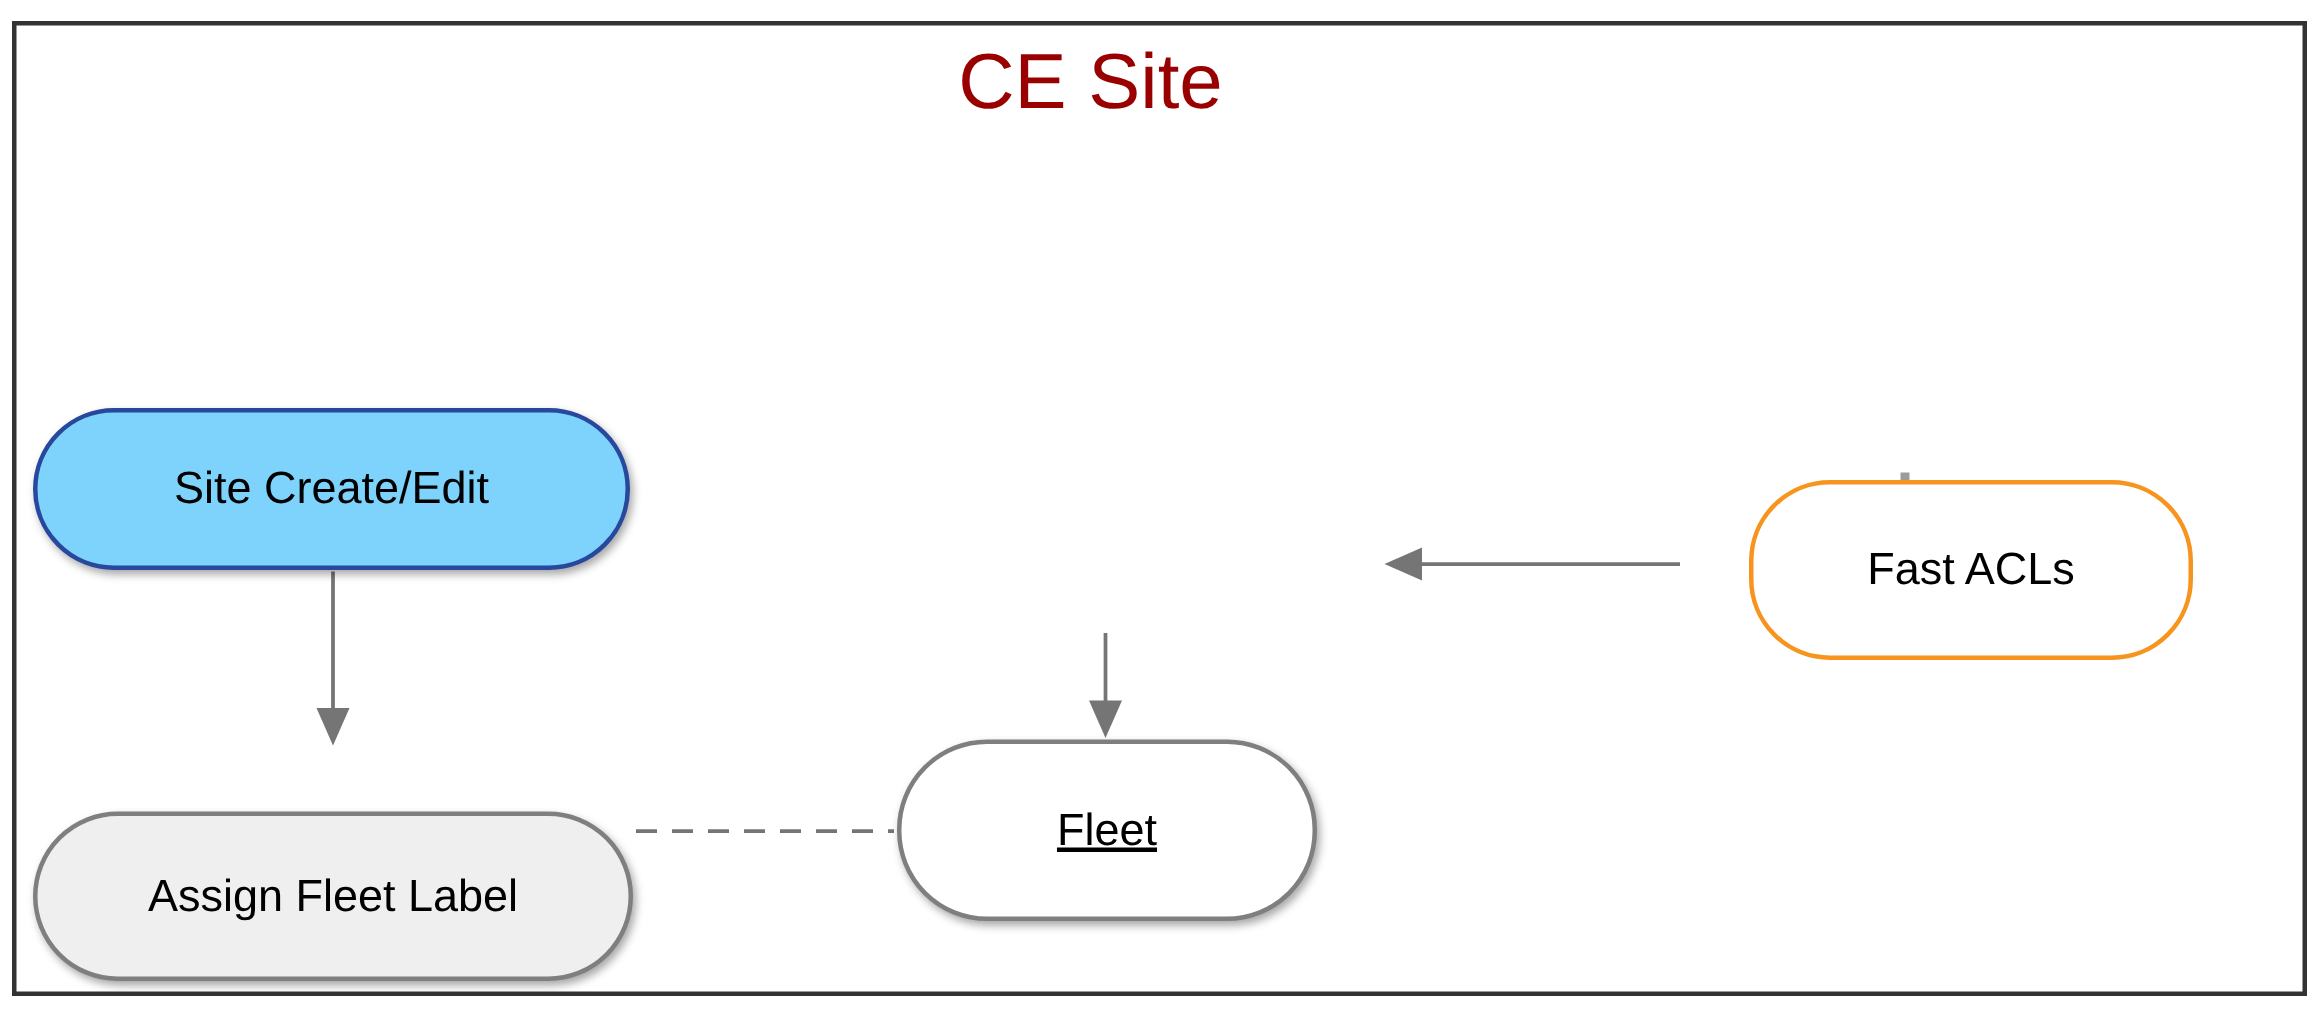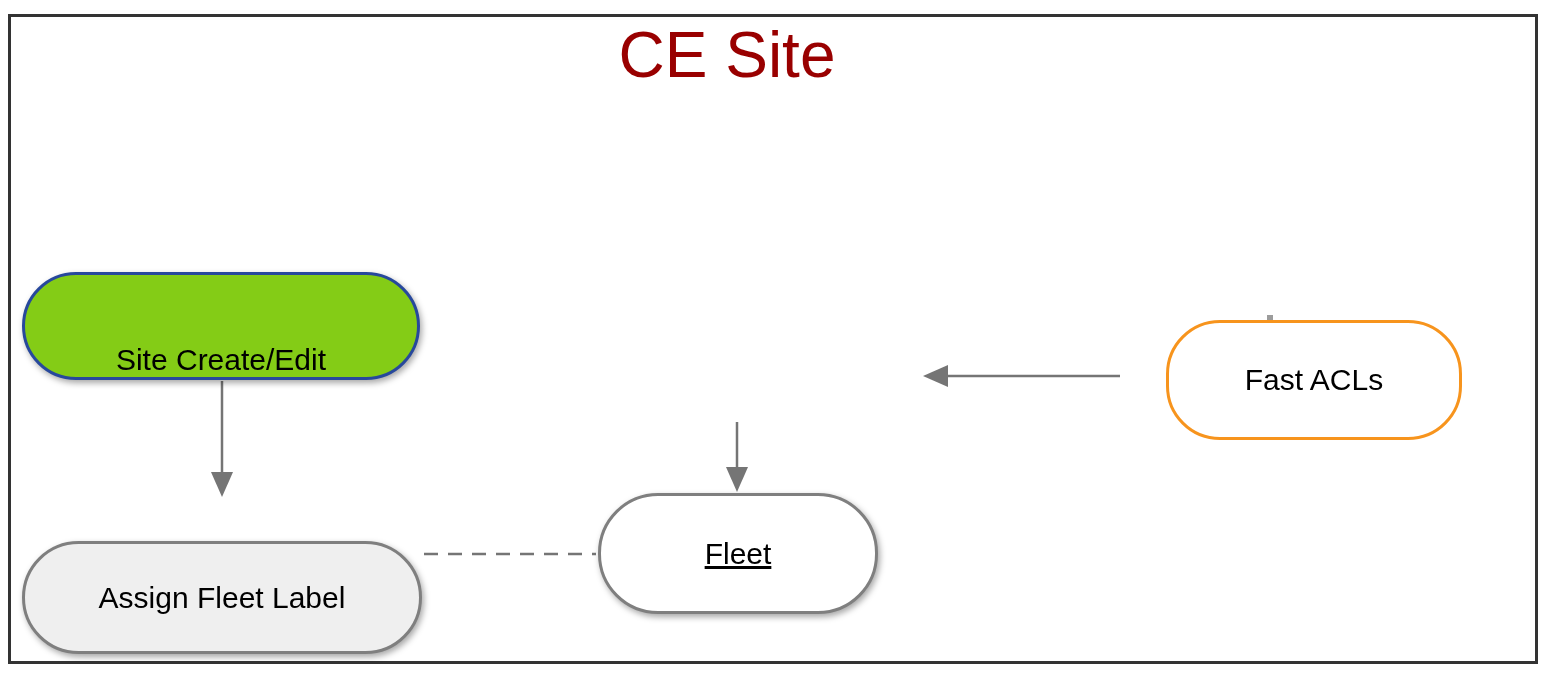--- a/index.html
+++ b/index.html
@@ -24,21 +24,21 @@
     border: 3px solid #333333;
     box-sizing: border-box;
     background: transparent;
   }
   #title {
     position: absolute;
     left: 0;
     top: 26px;
     width: 1454px; 
     text-align: center;
-    font-size: 64px;
+    font-size: 52px;
     line-height: 58px;
     color: #990000;
     white-space: nowrap;
   }
   .node {
     position: absolute;
     box-sizing: border-box;
     display: flex;
     align-items: center;
     justify-content: center;
@@ -100,21 +100,21 @@
     </g>
 
     <g>
       <line x1="424" y1="554" x2="596" y2="554" stroke="#757575" stroke-width="2.5" stroke-dasharray="14,10"></line>
     </g>
 
     <rect x="1267" y="315" width="6" height="6" fill="#9c9c9c"></rect>
     <rect x="1267" y="425" width="6" height="6" fill="#9c9c9c"></rect>
   </svg>
 
-  <div id="node-site-create-edit" class="node shadow" style="border-color: rgb(39, 72, 156); background: #84cc16; align-items: flex-end;">
+  <div id="node-site-create-edit" class="node shadow" style="border-color: rgb(39, 72, 156); background: #7dd3fc;">
     <span>Site Create/Edit</span>
   </div>
 
   <div id="node-assign-fleet-label" class="node shadow" style="border-color: rgb(127, 127, 127); background: rgb(239, 239, 239);">
     <span>Assign Fleet Label</span>
   </div>
 
 
   <div id="node-fleet" class="node shadow" style="border-color: rgb(127, 127, 127); background: rgb(255, 255, 255);">
     <span>Fleet</span>

